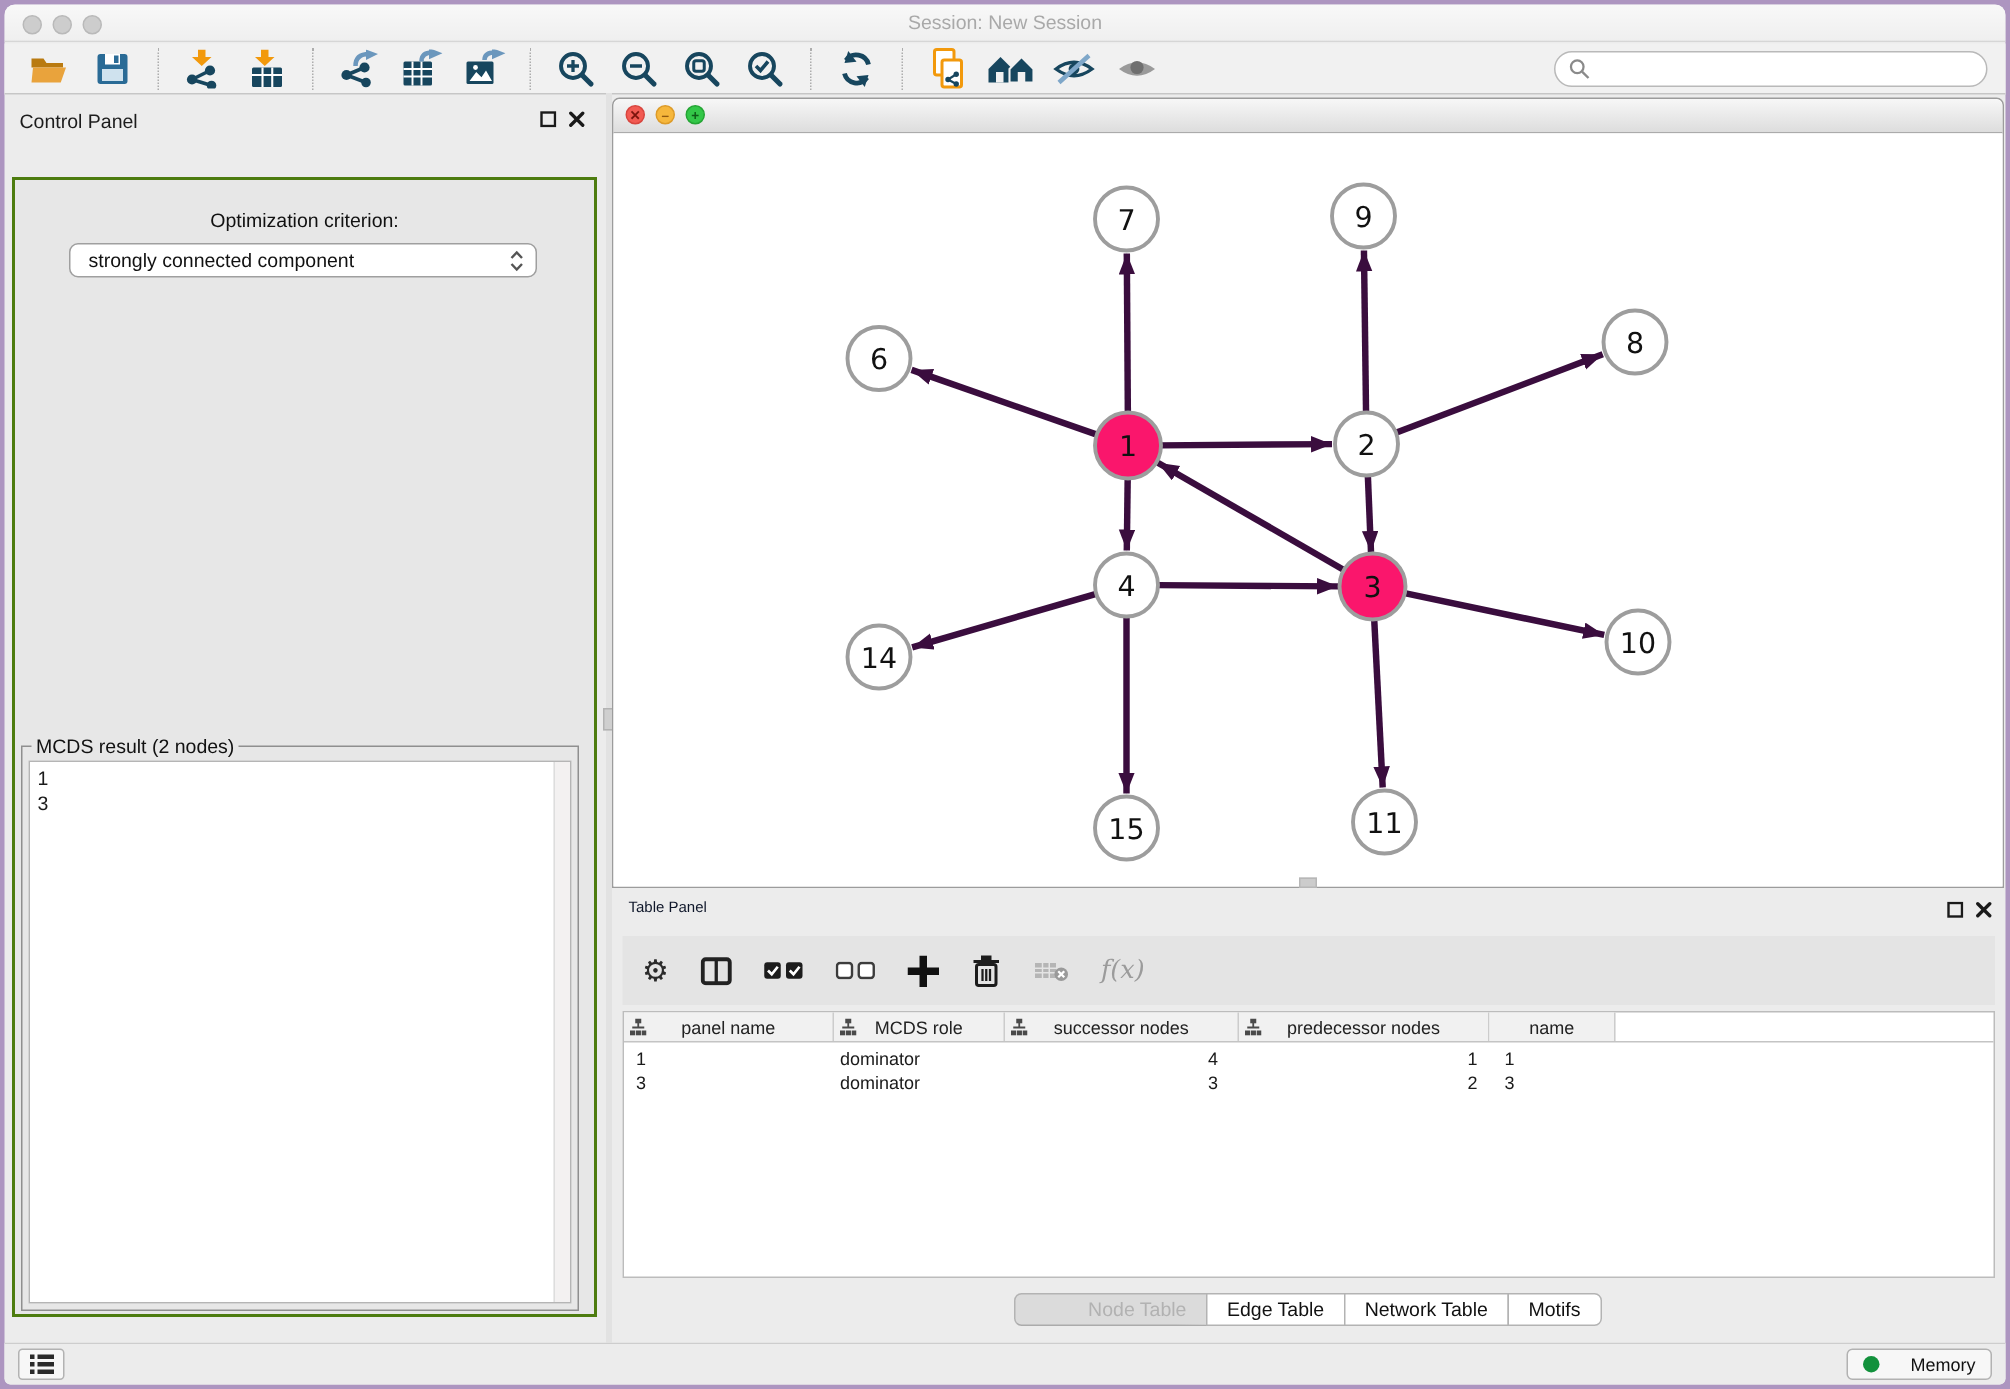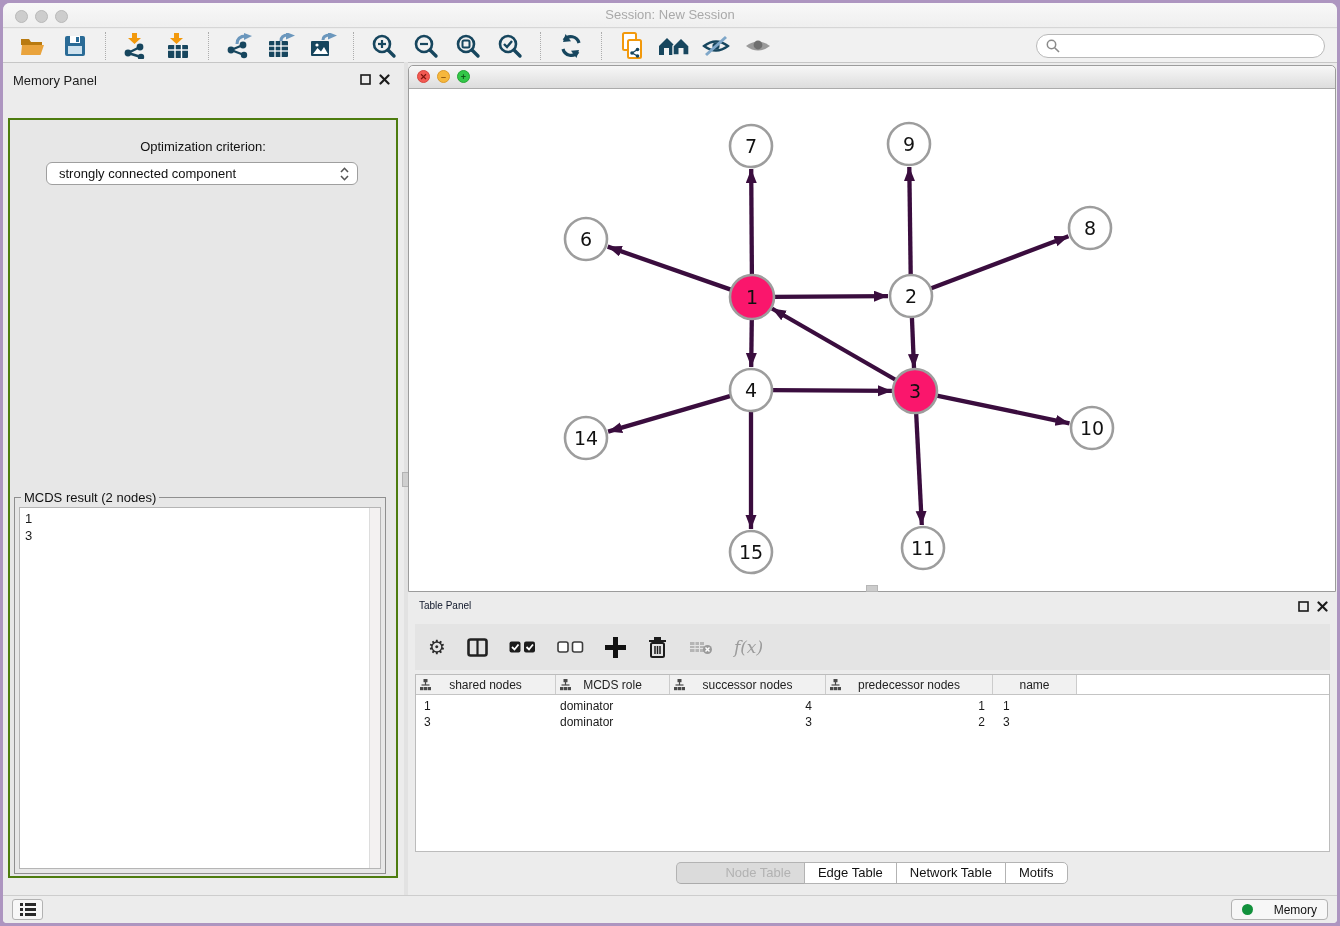--- a/index.html
+++ b/index.html
@@ -242,21 +242,21 @@
   </span>
   <div class="search">
     <svg width="14" height="14" viewBox="0 0 14 14">
           <circle cx="5.5" cy="5.5" r="4.2" fill="none" stroke="#8a8a8a" stroke-width="1.5"></circle>
           <line x1="8.7" y1="8.7" x2="13" y2="13" stroke="#8a8a8a" stroke-width="1.6"></line>
         </svg>
     <input type="text" value="" style="">
   </div>
 </div>
 
-<div class="cp-title">Memory Panel</div>
+<div class="cp-title">Control Panel</div>
 <div class="panel-btns" style="left:360px; top:74px;">
   <svg width="11" height="11" viewBox="0 0 11 11">
         <rect x="1" y="1" width="9" height="9" fill="none" stroke="#1a1a1a" stroke-width="1.6"></rect>
       </svg>
   <svg width="11" height="11" viewBox="0 0 11 11">
         <g stroke="#1a1a1a" stroke-width="2.2" stroke-linecap="round">
           <line x1="1.5" y1="1.5" x2="9.5" y2="9.5"></line>
           <line x1="9.5" y1="1.5" x2="1.5" y2="9.5"></line>
         </g>
       </svg>
@@ -435,21 +435,21 @@
   <div class="thead">
     <span class="th" style="width:140px">
       <svg class="hicon" width="11" height="12" viewBox="0 0 11 12">
             <rect x="3.5" y="0" width="4" height="3.2" fill="#4a4a4a"></rect>
             <line x1="5.5" y1="3" x2="5.5" y2="6" stroke="#4a4a4a" stroke-width="1.2"></line>
             <line x1="1.5" y1="6" x2="9.5" y2="6" stroke="#4a4a4a" stroke-width="1.2"></line>
             <rect x="0" y="8" width="3.4" height="3.2" fill="#4a4a4a"></rect>
             <rect x="3.9" y="8" width="3.4" height="3.2" fill="#4a4a4a"></rect>
             <rect x="7.8" y="8" width="3.2" height="3.2" fill="#4a4a4a"></rect>
           </svg>
-      <span>shared nodes</span>
+      <span>panel name</span>
     </span>
     <span class="th" style="width:114px">
       <svg class="hicon" width="11" height="12" viewBox="0 0 11 12">
             <rect x="3.5" y="0" width="4" height="3.2" fill="#4a4a4a"></rect>
             <line x1="5.5" y1="3" x2="5.5" y2="6" stroke="#4a4a4a" stroke-width="1.2"></line>
             <line x1="1.5" y1="6" x2="9.5" y2="6" stroke="#4a4a4a" stroke-width="1.2"></line>
             <rect x="0" y="8" width="3.4" height="3.2" fill="#4a4a4a"></rect>
             <rect x="3.9" y="8" width="3.4" height="3.2" fill="#4a4a4a"></rect>
             <rect x="7.8" y="8" width="3.2" height="3.2" fill="#4a4a4a"></rect>
           </svg>

